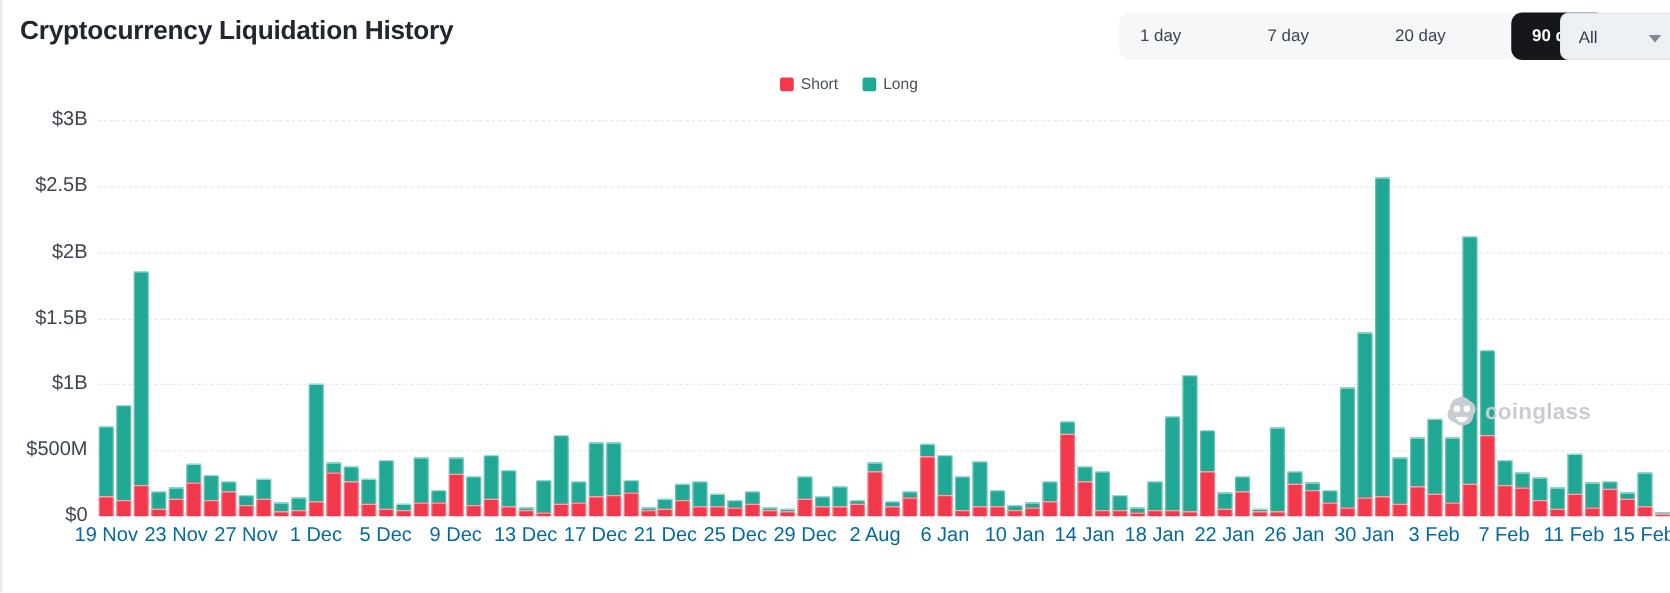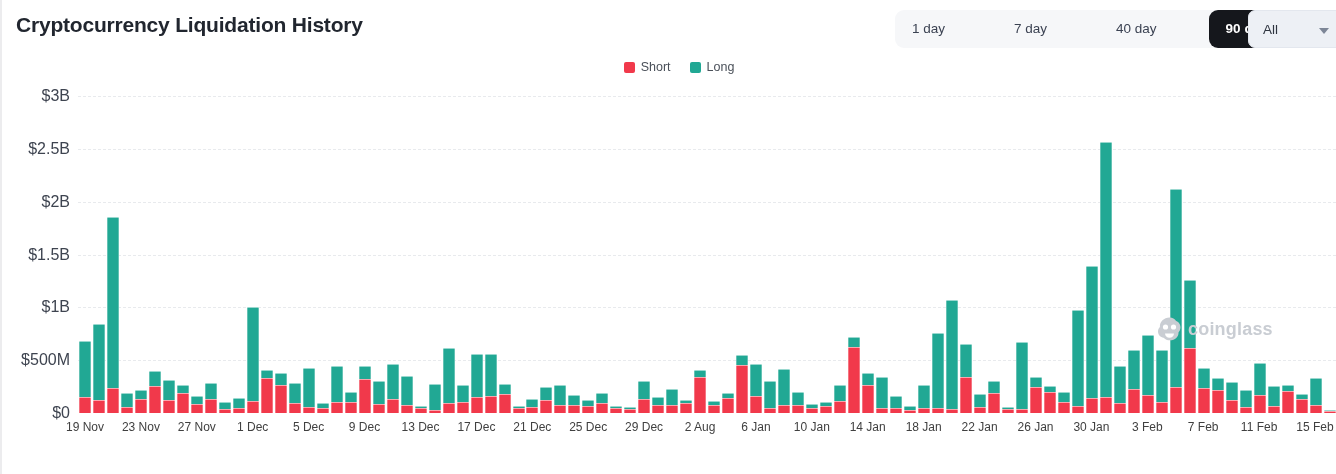--- a/index.html
+++ b/index.html
@@ -48,21 +48,21 @@
   .gridline {
     position:absolute; left:78px; width:1258px; height:0;
     border-top:1px dashed #e8eaed;
   }
   .y-label {
     position:absolute; left:0; width:70px; text-align:right;
     font-size:16px; color:#3e4450; line-height:14px;
   }
   .x-label {
     position:absolute; top:420px; transform:translateX(-50%);
-    font-size:12px; color:#404040; white-space:nowrap;
+    font-size:16px; color:#0369a1; white-space:nowrap;
   }
   .plot {
     position:absolute; left:78px; top:96px; width:1258px; height:317px;
     display:flex; align-items:flex-end;
   }
   .bar-wrap { flex:1 1 0; display:flex; justify-content:center; align-items:flex-end; height:317px; }
   .bar-stack { width:12px; display:flex; flex-direction:column; justify-content:flex-end; }
   .seg {
     width:12px;
     box-shadow: inset 0 1px 0 rgba(255,255,255,.55),
@@ -81,21 +81,21 @@
 </head>
 <body style="--short: #f1394b; --long: #21a894;">
 
 <div class="left-edge"></div>
 
 <div class="page-title">Cryptocurrency Liquidation History</div>
 
 <div class="seg-group">
   <div class="seg-btn">1 day</div>
   <div class="seg-btn">7 day</div>
-  <div class="seg-btn">40 day</div>
+  <div class="seg-btn">20 day</div>
   <div class="seg-btn active">90 day</div>
   <div class="seg-btn">All</div>
 </div>
 
 <div class="dropdown">
   <span class="dropdown-label">All</span>
   <span class="caret"></span>
 </div>
 
 <div class="legend">

